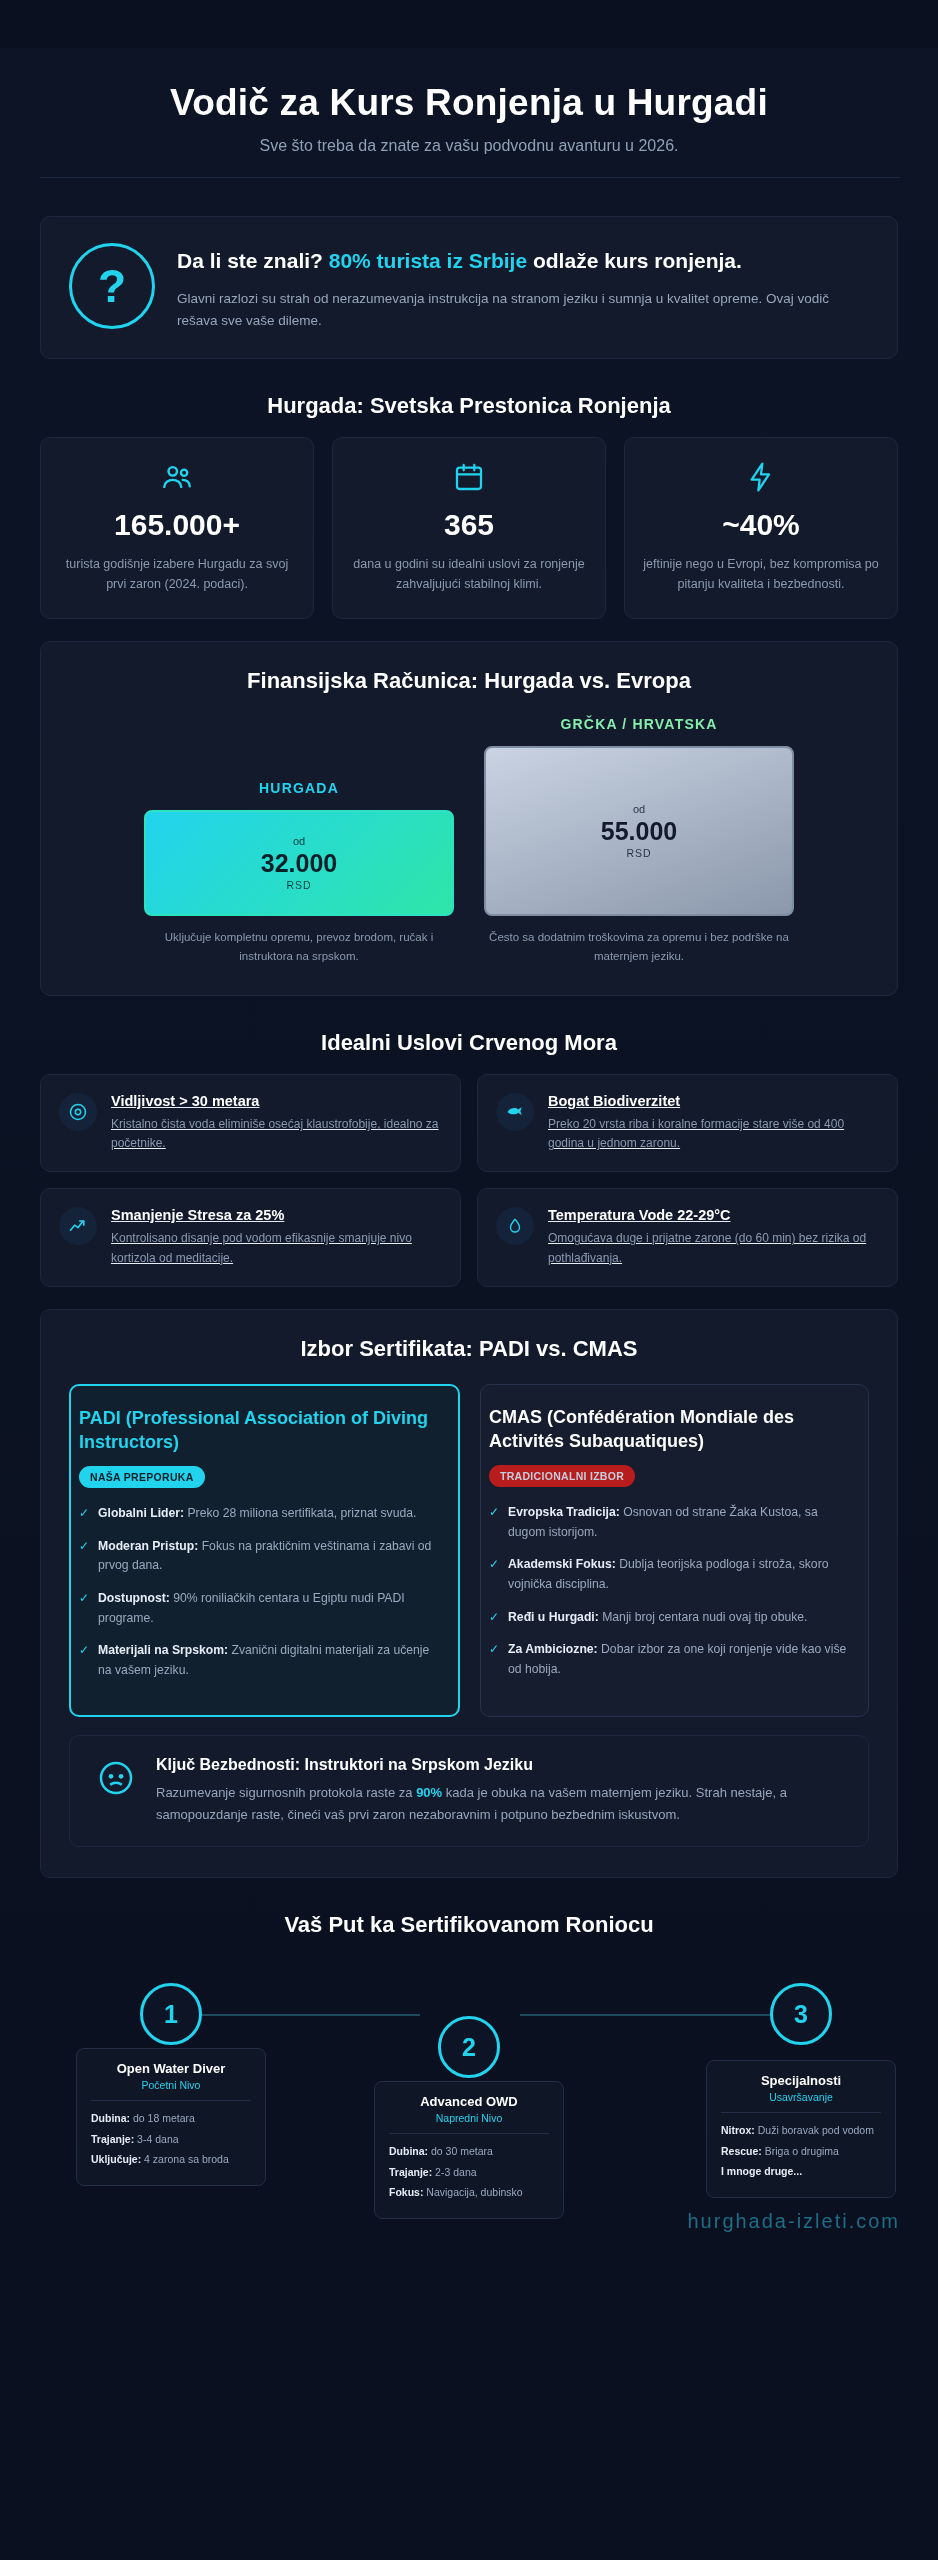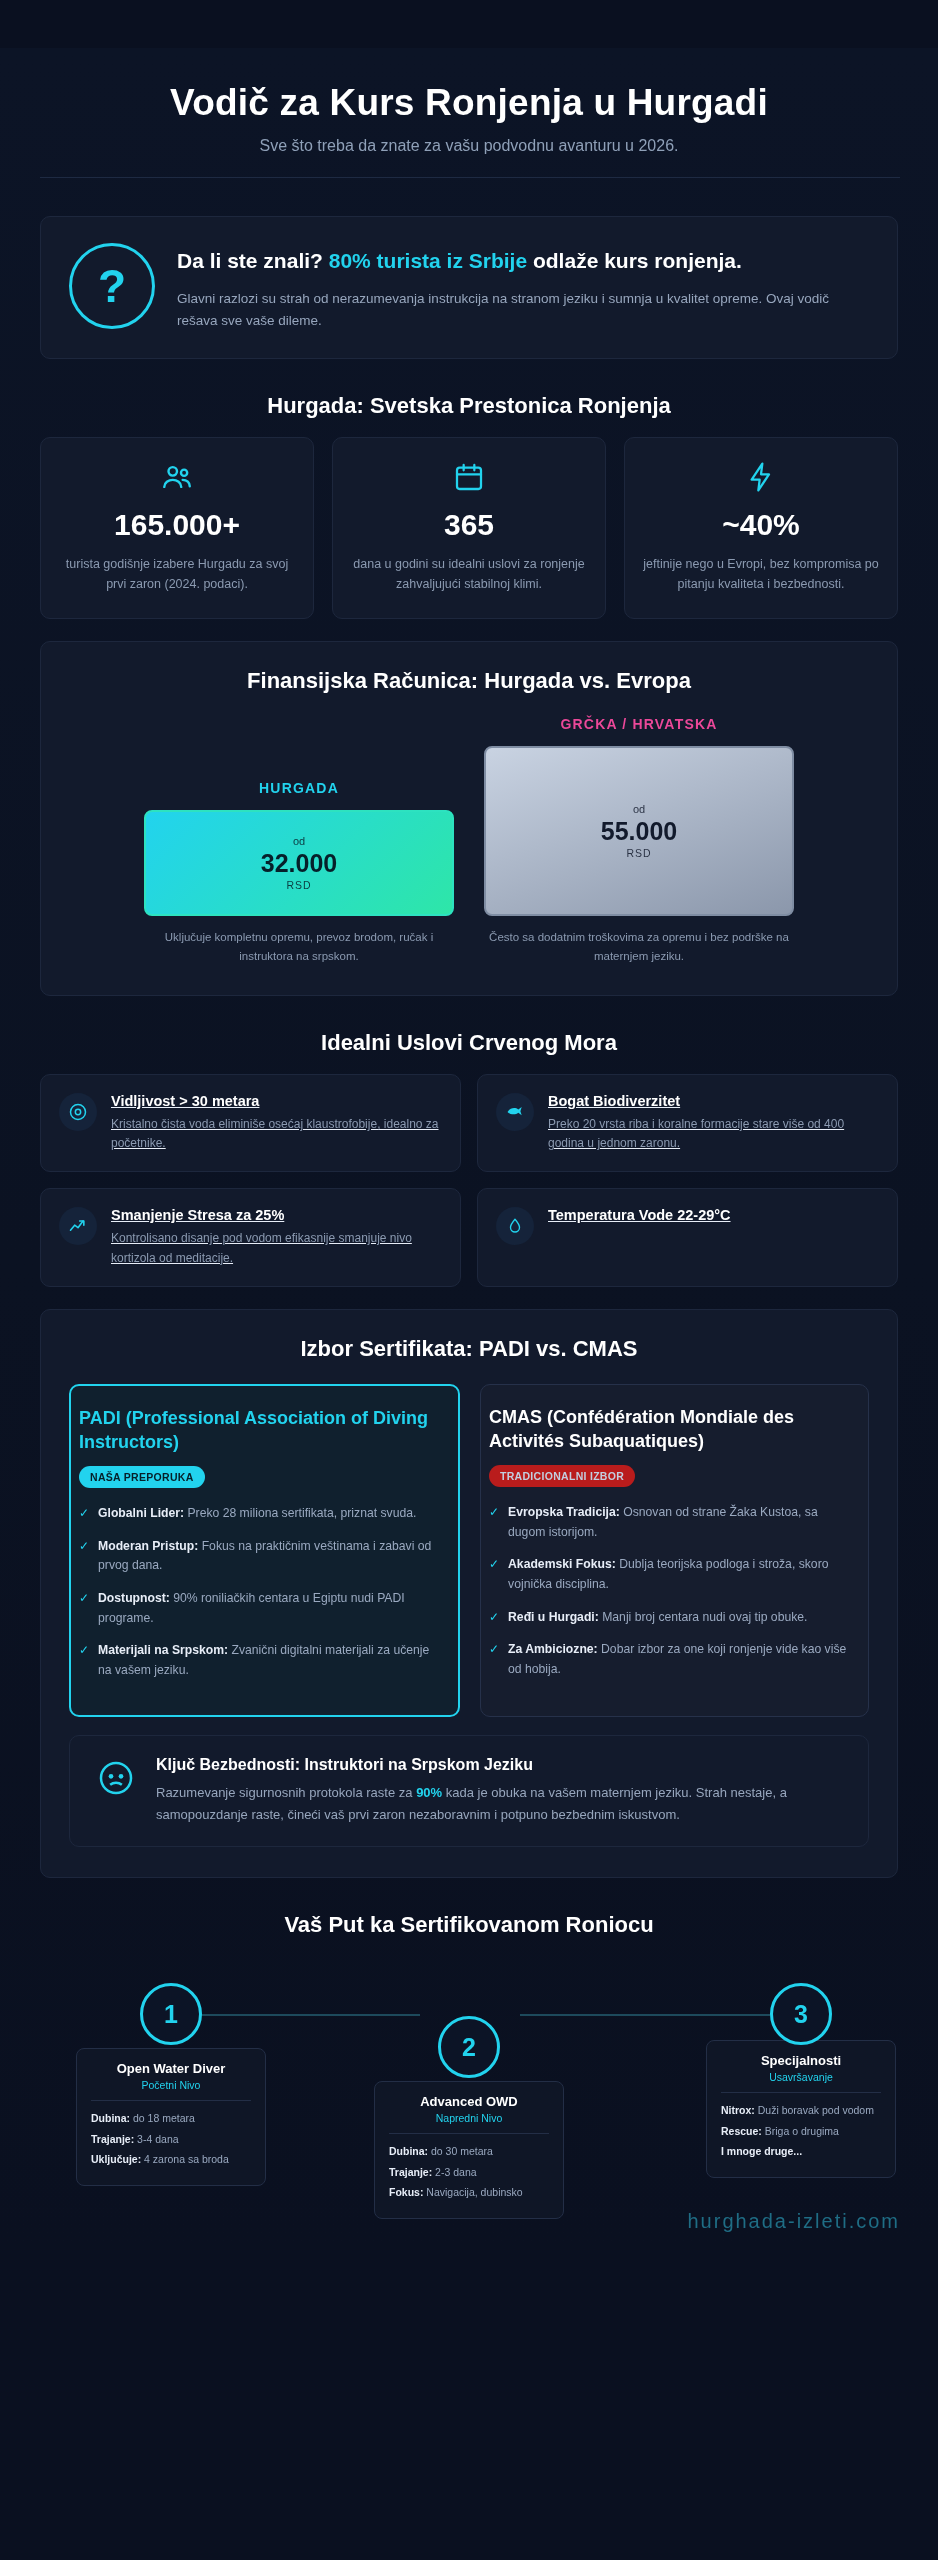--- a/index.html
+++ b/index.html
@@ -55,21 +55,21 @@
   .stat .ico { color: #22d3ee; height: 34px; display:flex; align-items:center; justify-content:center; }
   .stat .big { font-size: 30px; font-weight: bold; color: #ffffff; margin: 14px 0 12px 0; }
   .stat .desc { font-size: 12.5px; line-height: 1.6; color: #8b9ab1; }
 
   
   .finance { margin-top: 22px; padding: 26px 28px 30px 28px; }
   .fin-row { display: flex; align-items: flex-end; justify-content: center; gap: 30px; }
   .fin-col { width: 310px; text-align: center; }
   .fin-col .label { font-size: 14px; font-weight: bold; letter-spacing: 1.2px; margin-bottom: 14px; }
   .fin-col.hur .label { color: #22d3ee; }
-  .fin-col.eu .label { color: #ec4899; }
+  .fin-col.eu .label { color: #86efac; }
   .bar {
     border-radius: 8px; display: flex; flex-direction: column; align-items: center; justify-content: center;
     color: #06202a;
   }
   .bar.hur { height: 106px; background: linear-gradient(135deg,#22d3ee 0%, #2ee6a8 100%); border: 2px solid #2de2c0; }
   .bar.eu  { height: 170px; background: linear-gradient(160deg,#c9d3e2 0%, #8b97ab 100%); border: 2px solid #7f8da3; color: #121a2c; }
   .bar .od { font-size: 11px; opacity: .85; }
   .bar .amt { font-size: 25px; font-weight: bold; margin: 2px 0 1px 0; }
   .bar .cur { font-size: 10.5px; letter-spacing: 1px; opacity: .85; }
   .fin-note { margin-top: 12px; font-size: 11.5px; line-height: 1.6; color: #8b9ab1; }
@@ -273,20 +273,21 @@
       </div>
 
       <div class="card cond">
         <div class="ico">
           <svg width="18" height="20" viewBox="0 0 24 24" fill="none" stroke="#22d3ee" stroke-width="1.8" stroke-linejoin="round">
               <path d="M12 3s6 7 6 11a6 6 0 0 1-12 0c0-4 6-11 6-11z"></path>
             </svg>
         </div>
         <div>
           <div class="t">Temperatura Vode 22-29°C</div>
+          <div class="d">Omogućava duge i prijatne zarone (do 60 min) bez rizika od pothlađivanja.</div>
         </div>
       </div>
 
     </div>
   </div>
 
   <div class="wrap">
     <div class="card certs">
       <div class="sect-title inner">Izbor Sertifikata: PADI vs. CMAS</div>
       <div class="cert-row">
@@ -378,21 +379,21 @@
       <div class="step-box" style="left:334px; top:125px; width:190px;">
         <div class="name">Advanced OWD</div>
         <div class="lvl">Napredni Nivo</div>
         <div class="hr"></div>
         <div class="li"><b>Dubina:</b><span> do 30 metara</span></div>
         <div class="li"><b>Trajanje:</b><span> 2-3 dana</span></div>
         <div class="li"><b>Fokus:</b><span> Navigacija, dubinsko</span></div>
       </div>
 
       <div class="step-circle" style="left:730px; top:27px;">3</div>
-      <div class="step-box" style="left:666px; top:84px; width:190px;">
+      <div class="step-box" style="left:666px; top:104px; width:190px;">
         <div class="name">Specijalnosti</div>
         <div class="lvl">Usavršavanje</div>
         <div class="hr"></div>
         <div class="li"><b>Nitrox:</b><span> Duži boravak pod vodom</span></div>
         <div class="li"><b>Rescue:</b><span> Briga o drugima</span></div>
         <div class="li"><b>I mnoge druge...</b><span></span></div>
       </div>
 
     </div>
   </div>

